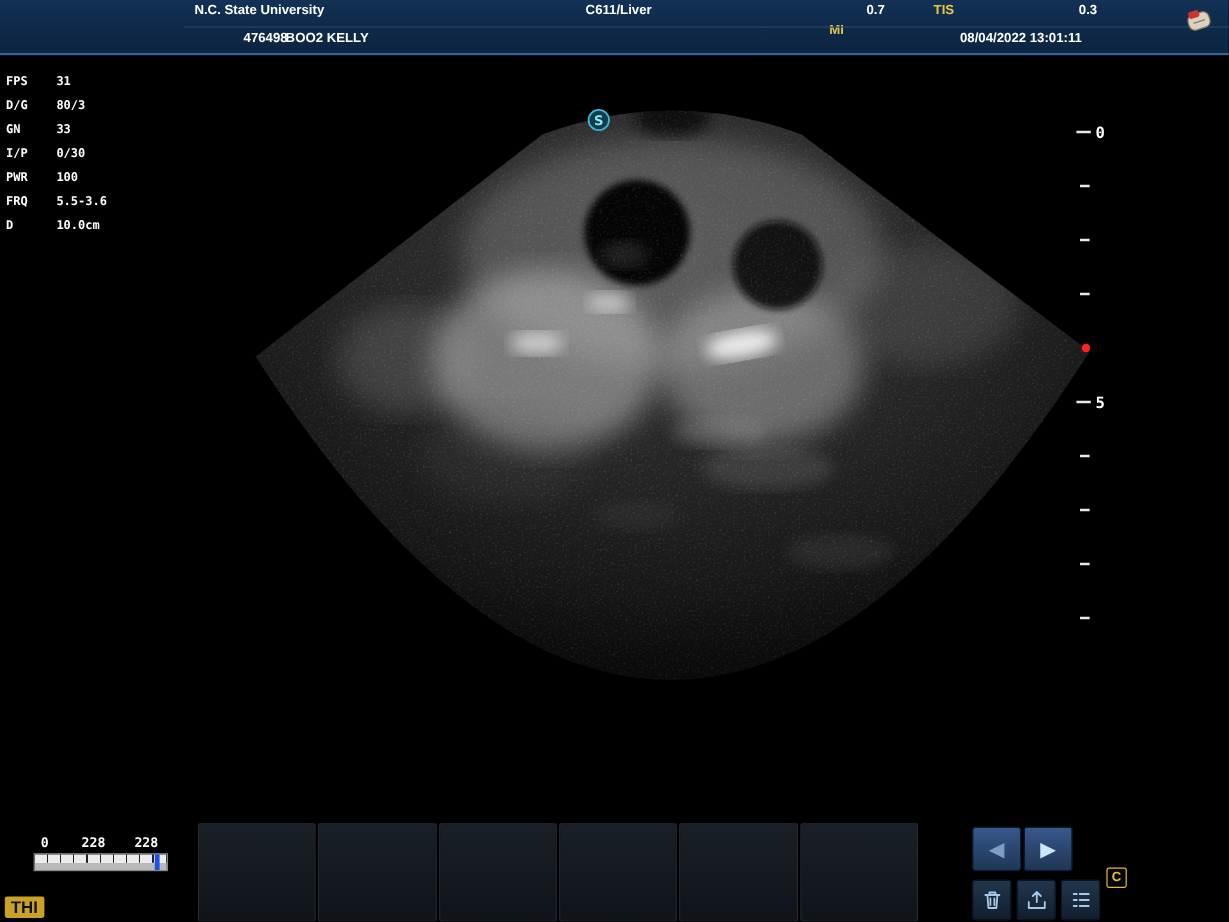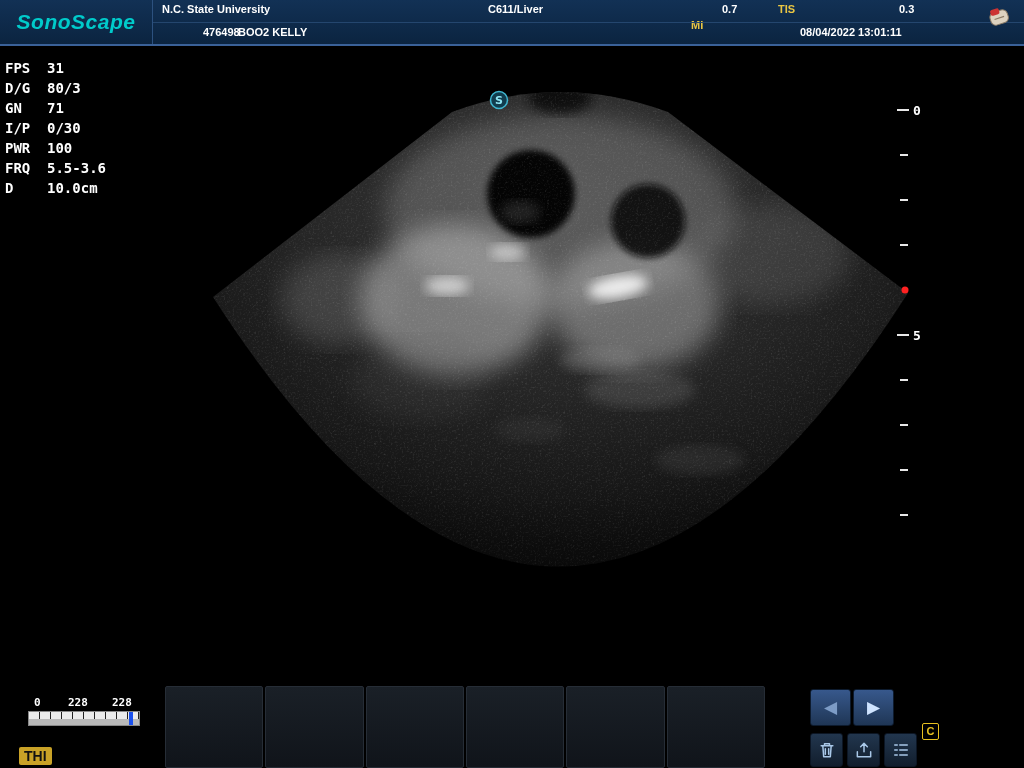--- a/index.html
+++ b/index.html
@@ -26,21 +26,21 @@
   .tis-l{left:778px;}
   .tis-v{left:856px;margin-left:43px;}
   .pid{left:162px;margin-left:41px;}
   .pname{left:238px;}
   .pdate{left:772px;margin-left:28px;}
   #probe-ico{position:absolute;right:8px;top:4px;width:34px;height:26px;}
 
   
   #params{position:absolute;left:5px;top:58px;z-index:10;}
   .prow{display:flex;height:20px;align-items:center;
-        font-family:"DejaVu Sans Mono", monospace;font-size:14px;font-weight:bold;color:#fff;}
+        font-family:"DejaVu Sans Mono", monospace;font-size:10px;font-weight:bold;color:#fff;}
   .plabel{width:42px;}
   .pvalue{}
 
   
   #usimg{position:absolute;left:0;top:0;width:1024px;height:768px;z-index:1;}
   .rlabel{fill:#ffffff;font-family:"DejaVu Sans Mono", monospace;font-size:13px;font-weight:bold;}
   .smark-t{fill:#8fe6f4;font-family:"DejaVu Sans", sans-serif;font-size:11px;font-weight:bold;}
 
   
   #graybar{position:absolute;left:28px;top:696px;width:116px;height:34px;z-index:10;}
@@ -50,21 +50,21 @@
   .gv0{left:6px;} .gv1{left:40px;} .gv2{left:84px;}
   #graybar .bar{position:relative;margin-top:2px;width:112px;height:15px;
      border:1px solid #888;box-sizing:border-box;
      background:linear-gradient(to bottom,#ececec 0 55%,#b9b9b9 55% 100%);}
   #graybar .ticks{position:absolute;left:0;top:0;width:100%;height:55%;
      background:repeating-linear-gradient(to right, transparent 0 10px, #222 10px 11px);}
   #graybar .marker{position:absolute;left:100px;top:0;width:4px;height:100%;background:#1a50ee;}
 
   
   #thi{position:absolute;left:4px;top:747px;padding:1px 5px;background:#c9a227;color:#111;
-       font-size:14px;font-weight:bold;border-radius:2px;z-index:10;margin-left:15px;}
+       font-size:14px;font-weight:bold;border-radius:2px;z-index:10;}
 
   
   #softkeys{position:absolute;left:165px;top:686px;width:600px;height:82px;display:flex;gap:2px;z-index:10;}
   .slot{flex:1;background:linear-gradient(#1a2027,#10141a);
         border:1px solid #262d36;border-radius:2px;box-sizing:border-box;}
 
   
   #nav{position:absolute;left:810px;top:689px;display:flex;gap:2px;z-index:10;}
   .navbtn{width:41px;height:37px;display:flex;align-items:center;justify-content:center;
           background:linear-gradient(#37588c,#1f3655);border:1px solid #0d1b2e;border-radius:3px;
@@ -159,23 +159,20 @@
     <line x1="900" y1="425" x2="908" y2="425"></line>
     <line x1="900" y1="470" x2="908" y2="470"></line>
     <line x1="900" y1="515" x2="908" y2="515"></line>
   </g>
   <circle cx="905" cy="290" r="3.5" fill="#ff2222"></circle>
   <text class="rlabel" x="913" y="115">0</text>
   <text class="rlabel" x="913" y="340">5</text>
 </svg>
 
 <div id="header">
-  <div id="logo">
-    <span>SonoScape</span>
-  </div>
   <span class="htxt row1 inst">N.C. State University</span>
   <span class="htxt row1 preset">C611/Liver</span>
   <span class="htxt row1 mi-l yellow">MI</span>
   <span class="htxt row1 mi-v">0.7</span>
   <span class="htxt row1 tis-l yellow">TIS</span>
   <span class="htxt row1 tis-v">0.3</span>
   <div class="hdivider"></div>
   <span class="htxt row2 pid">476498</span>
   <span class="htxt row2 pname">BOO2 KELLY</span>
   <span class="htxt row2 pdate">08/04/2022 13:01:11</span>
@@ -192,21 +189,21 @@
   <div class="prow">
       <span class="plabel">FPS</span>
       <span class="pvalue">31</span>
     </div>
   <div class="prow">
       <span class="plabel">D/G</span>
       <span class="pvalue">80/3</span>
     </div>
   <div class="prow">
       <span class="plabel">GN</span>
-      <span class="pvalue">71</span>
+      <span class="pvalue">33</span>
     </div>
   <div class="prow">
       <span class="plabel">I/P</span>
       <span class="pvalue">0/30</span>
     </div>
   <div class="prow">
       <span class="plabel">PWR</span>
       <span class="pvalue">100</span>
     </div>
   <div class="prow">

